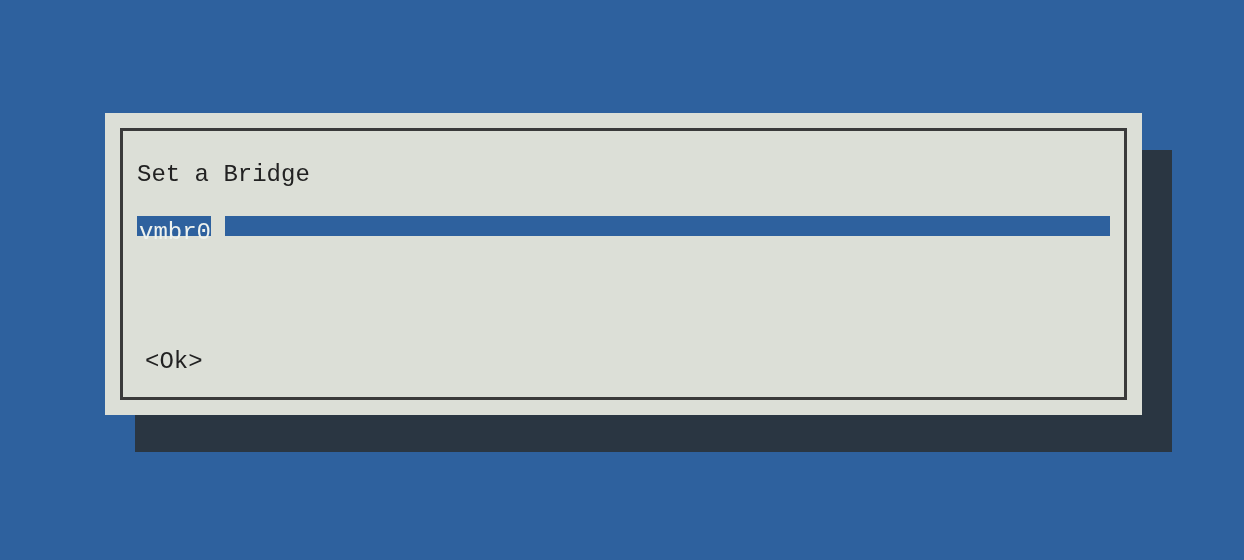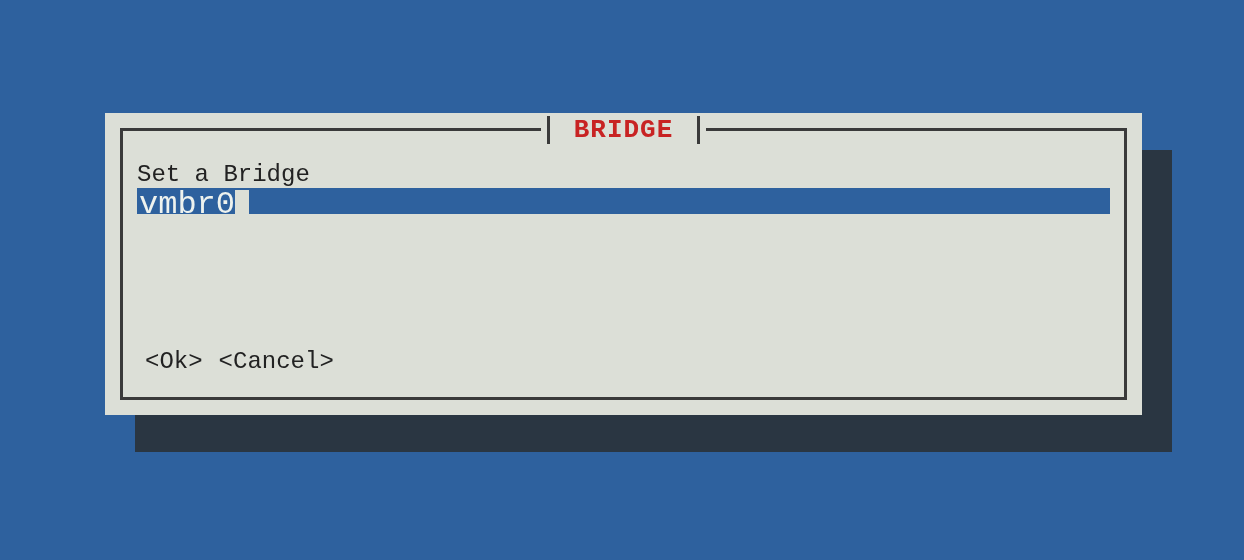--- a/index.html
+++ b/index.html
@@ -92,32 +92,33 @@
   .content {
     position: absolute;
     left: 32px;
     top: 48px;
     right: 32px;
     bottom: 20px;
   }
 
   .prompt {
     color: #222;
+    margin-bottom: 28px;
   }
 
   .input-row {
     display: block;
     width: 100%;
     line-height: 34px;
-    height: 26px;
+    height: 20px;
     background: #2e619e;
     color: #eef2ee;
     position: relative;
     font-family: inherit;
-    font-size: 32px;
+    font-size: 24px;
   }
   .input-row .value {
     padding-left: 2px;
     white-space: pre;
   }
   .input-row .cursor {
     display: inline-block;
     width: 14px;
     height: 28px;
     background: #dcdfd7;
@@ -144,40 +145,30 @@
 <body>
 
 <div class="stage">
 
   <div class="shadow"></div>
 
   <div class="dialog">
 
     <div class="frame"></div>
 
-    <div class="title-wrap">
-      <span class="title-chip">
-        <span class="title-crop">
-          <span class="title-bar"></span>
-          <span class="title-text">BRIDGE</span>
-          <span class="title-bar"></span>
-        </span>
-      </span>
-    </div>
 
     <div class="content">
 
       <div class="prompt">Set a Bridge</div>
 
       <div class="input-row">
         <span class="value">vmbr0</span><span class="cursor"></span>
       </div>
 
       <div class="buttons">
         <span class="btn">&lt;Ok&gt;</span>
-        <span class="btn">&lt;Cancel&gt;</span>
       </div>
 
     </div>
 
   </div>
 
 </div>
 
 </body></html>

